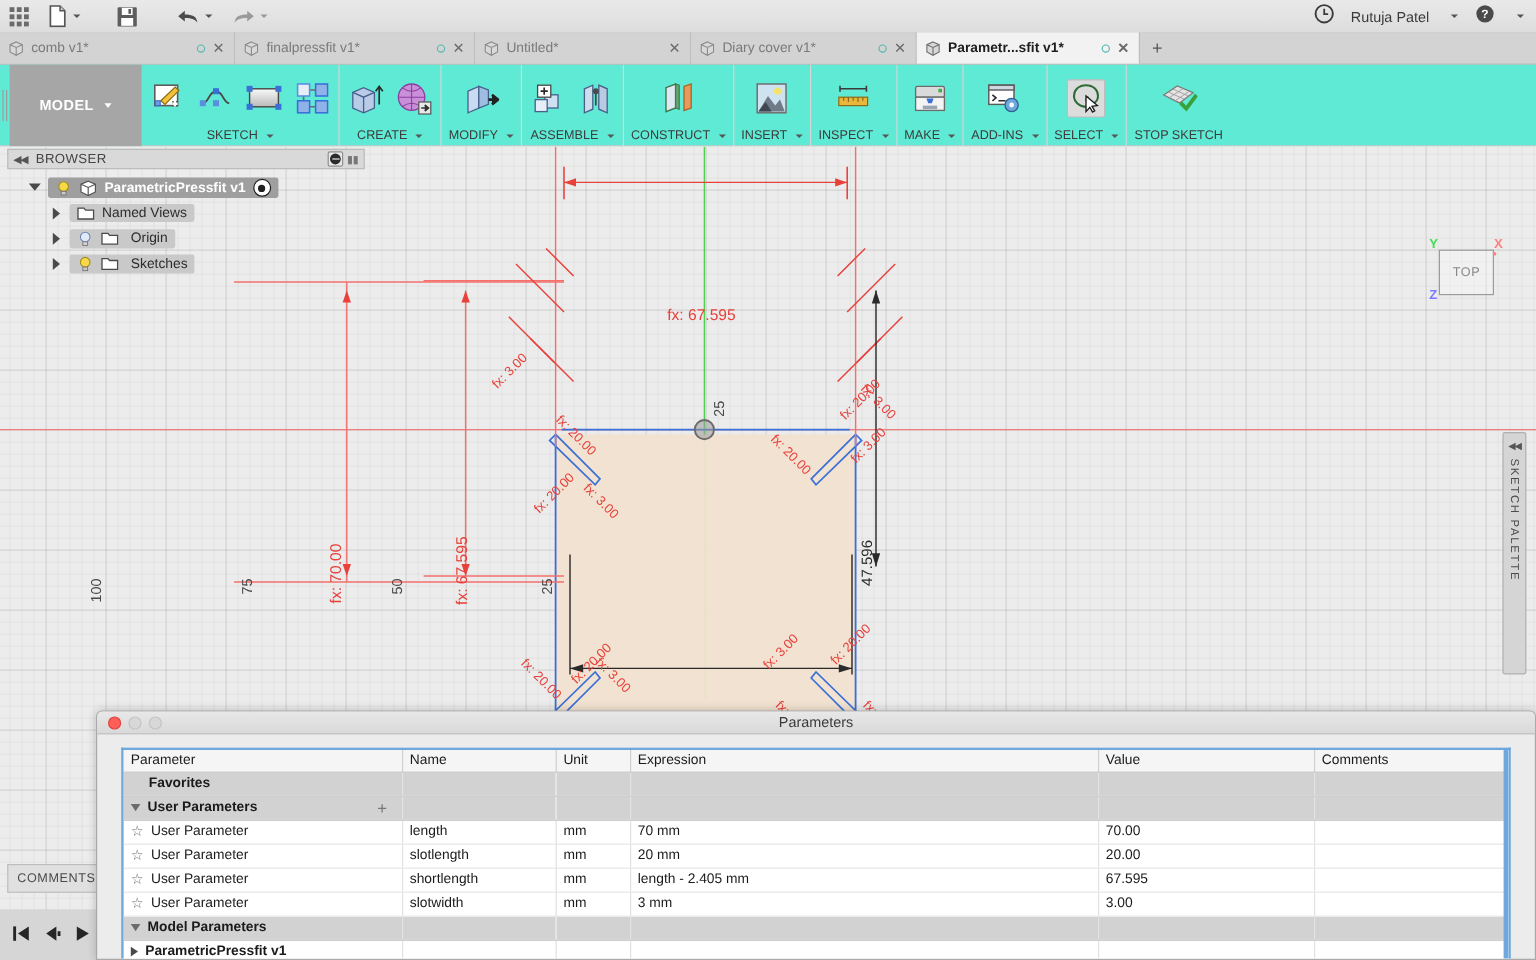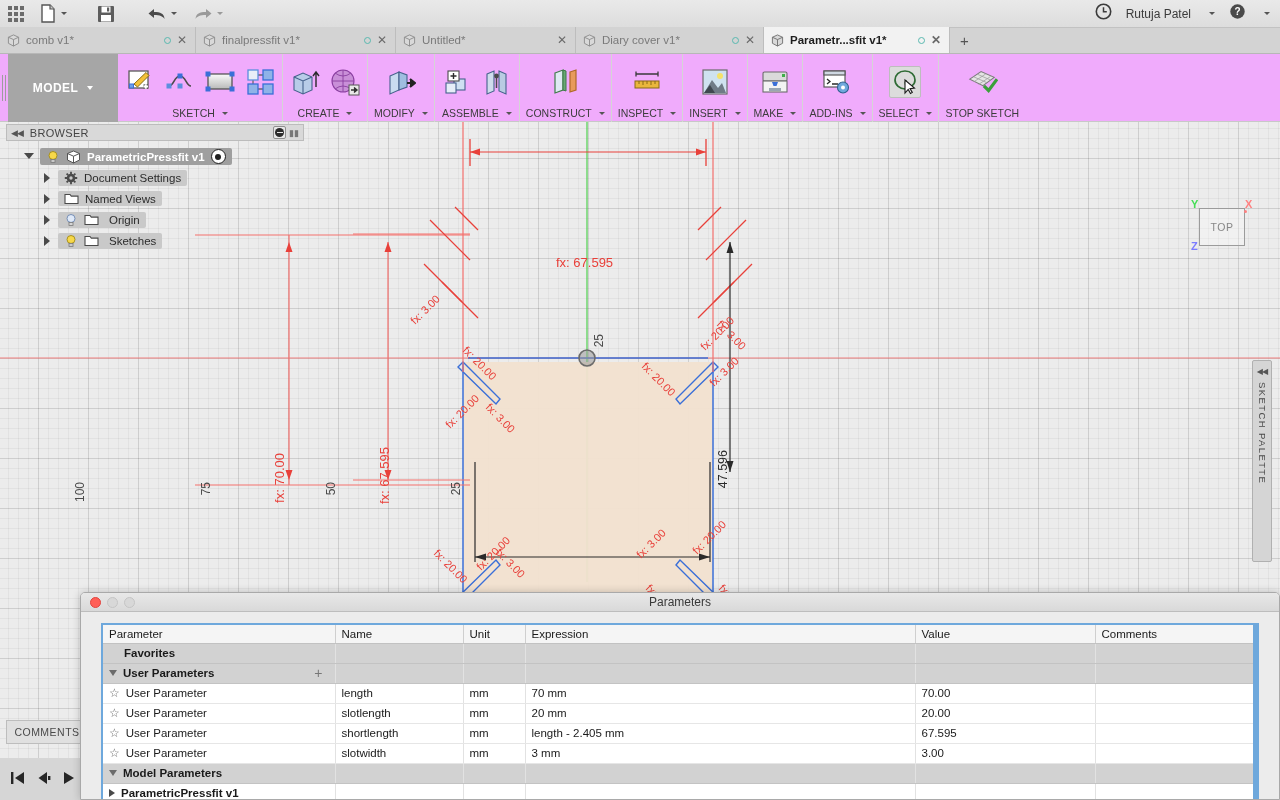--- a/index.html
+++ b/index.html
@@ -47,21 +47,21 @@
      margin-left:auto; flex:none;}
   .tab-x { font-size:12px; color:#6a6a6a; width:10px; text-align:center; flex:none; }
   .tab-w1 { width:196px; } .tab-w2 { width:200px; }
   .tab-w3 { width:180px; } .tab-w4 { width:188px; } .tab-w5 { width:186px; }
   .tab-plus { font-size:15px; color:#555; padding:0 10px; height:26px;
     display:flex; align-items:center; }
 
   
   .ribbon {
     position:absolute; top:54px; left:0; width:1280px; height:68px;
-    background:#f0abfc; border-bottom:1px solid #c8c8c8;
+    background:#5eead4; border-bottom:1px solid #c8c8c8;
   }
   .ribbon-inner { display:flex; height:68px; align-items:stretch; }
   .model-btn {
     width:110px; background:#a6a6a6; color:#fff; font-size:12px; font-weight:bold;
     display:flex; align-items:center; justify-content:center; gap:5px;
     letter-spacing:.4px;
   }
   .model-btn .caret { border-top-color:#fff; }
   .grip { width:8px; display:flex; align-items:center; justify-content:center; }
   .grip i { width:1px;height:26px;background:#9d9d9d;display:block;margin:0 1px;}
@@ -447,46 +447,46 @@
         </div>
         <div class="rlabel">
           <span>CONSTRUCT</span>
             <span class="caret sm"></span>
         </div>
       </div>
 
       <div class="rgroup">
         <div class="ricons">
           <div class="ricon">
-            <svg width="30" height="26" viewBox="0 0 30 26">
-                <path d="M4 5 H26 M4 2.5 V7.5 M26 2.5 V7.5" stroke="#3a3a3a" stroke-width="1.3" fill="none"></path>
-                <rect x="3" y="12" width="24" height="7" fill="#eab63c" stroke="#8a6a14" stroke-width="1"></rect>
-                <path d="M7 12 v3 M11 12 v4 M15 12 v3 M19 12 v4 M23 12 v3" stroke="#8a6a14" stroke-width="1"></path>
-              </svg>
-          </div>
-        </div>
-        <div class="rlabel">
-          <span>INSPECT</span>
-            <span class="caret sm"></span>
-        </div>
-      </div>
-
-      <div class="rgroup">
-        <div class="ricons">
-          <div class="ricon">
             <svg width="28" height="28" viewBox="0 0 28 28">
                 <rect x="2" y="2" width="24" height="24" fill="#cfe2f0" stroke="#6b6b6b" stroke-width="1.2"></rect>
                 <circle cx="19" cy="8" r="3" fill="#f5e26a"></circle>
                 <path d="M3 25 L11 12 L17 20 L21 15 L25 25 Z" fill="#6f7b87"></path>
                 <path d="M3 25 L9 17 L14 25 Z" fill="#3f4850"></path>
               </svg>
           </div>
         </div>
         <div class="rlabel">
           <span>INSERT</span>
+            <span class="caret sm"></span>
+        </div>
+      </div>
+
+      <div class="rgroup">
+        <div class="ricons">
+          <div class="ricon">
+            <svg width="30" height="26" viewBox="0 0 30 26">
+                <path d="M4 5 H26 M4 2.5 V7.5 M26 2.5 V7.5" stroke="#3a3a3a" stroke-width="1.3" fill="none"></path>
+                <rect x="3" y="12" width="24" height="7" fill="#eab63c" stroke="#8a6a14" stroke-width="1"></rect>
+                <path d="M7 12 v3 M11 12 v4 M15 12 v3 M19 12 v4 M23 12 v3" stroke="#8a6a14" stroke-width="1"></path>
+              </svg>
+          </div>
+        </div>
+        <div class="rlabel">
+          <span>INSPECT</span>
             <span class="caret sm"></span>
         </div>
       </div>
 
       <div class="rgroup">
         <div class="ricons">
           <div class="ricon">
             <svg width="28" height="26" viewBox="0 0 28 26">
                 <rect x="2" y="3" width="24" height="9" rx="1.5" fill="#dadada" stroke="#6b6b6b" stroke-width="1.1"></rect>
                 <rect x="21" y="5" width="3" height="3" fill="#3fae4a"></rect>
@@ -697,32 +697,20 @@
                 <rect x="5" y="9.5" width="4" height="3" fill="#c9c9c9" stroke="#7a7a7a" stroke-width=".8"></rect>
               </svg>
             <svg class="cube16" viewBox="0 0 15 14">
                 <path d="M7.5 1 L13.5 3.5 V10 L7.5 13 L1.5 10 V3.5 Z" fill="#fff" stroke="#555" stroke-width="1"></path>
                 <path d="M1.5 3.5 L7.5 6.2 L13.5 3.5 M7.5 6.2 V13" fill="none" stroke="#555" stroke-width="1"></path>
               </svg>
             <span>ParametricPressfit v1</span>
             <span class="eyeball">
                 <i></i>
               </span>
-          </span>
-        </div>
-        <div class="trow" style="padding-left:36px">
-          <span class="tri"></span>
-          <span class="node-pill">
-            <svg class="gear" viewBox="0 0 14 14">
-                <circle cx="7" cy="7" r="3" fill="none" stroke="#4a4a4a" stroke-width="2.6"></circle>
-                <g stroke="#4a4a4a" stroke-width="1.8">
-                  <path d="M7 .8V3M7 11v2.2M.8 7H3M11 7h2.2M2.6 2.6l1.6 1.6M9.8 9.8l1.6 1.6M11.4 2.6L9.8 4.2M4.2 9.8l-1.6 1.6"></path>
-                </g>
-              </svg>
-            <span>Document Settings</span>
           </span>
         </div>
         <div class="trow" style="padding-left:36px">
           <span class="tri"></span>
           <span class="node-pill">
             <svg class="folder" viewBox="0 0 15 13">
                 <path d="M1 2.5h5l1.3 1.6H14V11.5H1Z" fill="#fff" stroke="#4a4a4a" stroke-width="1.1"></path>
               </svg>
             <span>Named Views</span>
           </span>

